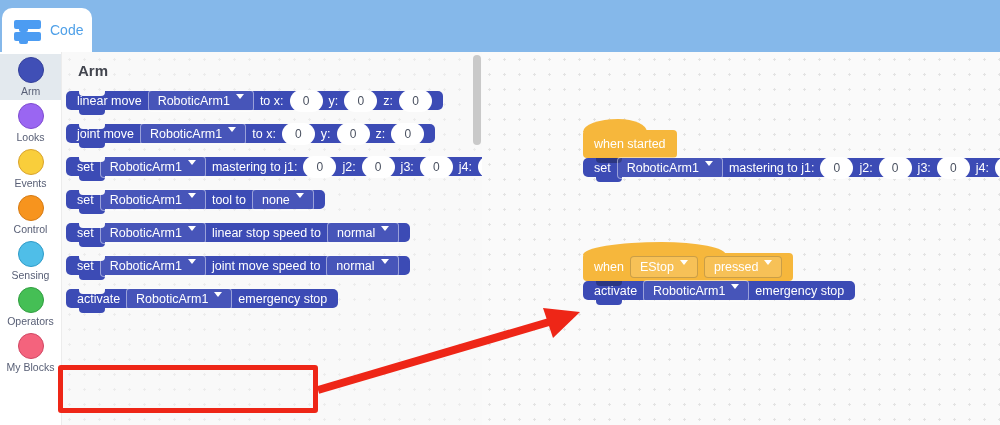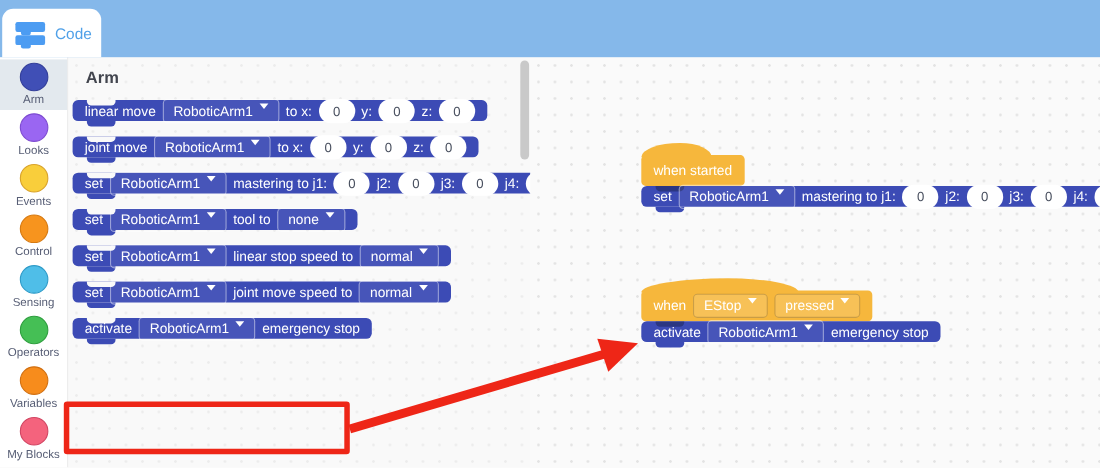--- a/index.html
+++ b/index.html
@@ -42,21 +42,21 @@
        padding:0 11px;background:#3C4BB5;border-radius:5px;color:#fff;font-size:12.5px;
        white-space:nowrap;cursor:grab;}
   .block.has-notch::before{content:'';position:absolute;top:0;left:13px;width:26px;height:5px;
        background:#F9F9F9;border-radius:0 0 4px 4px;}
   .block.notch-dark::before{content:'';position:absolute;top:0;left:13px;width:26px;height:5px;
        background:rgba(0,0,0,0.28);border-radius:0 0 4px 4px;}
   .block.bump::after{content:'';position:absolute;bottom:-5px;left:13px;width:26px;height:5px;
        background:#3C4BB5;border-radius:0 0 4px 4px;}
   .hat{position:relative;display:inline-flex;align-items:center;gap:6px;height:28px;
        padding:0 11px;background:#F6B73C;border-radius:4px;color:#fff;font-size:12.5px;
-       white-space:nowrap;margin-top:19px;cursor:grab;}
+       white-space:nowrap;margin-top:8px;cursor:grab;}
   .hat::before{content:'';position:absolute;top:-11px;left:0;width:68%;min-width:56px;height:13px;
        background:#F6B73C;border-radius:55% 45% 0 0 / 100% 100% 0 0;}
   .lbl{position:relative;z-index:2;}
   .dd{position:relative;z-index:2;display:inline-flex;gap:6px;padding:3px 9px;
        border:1px solid rgba(255,255,255,0.45);background:rgba(255,255,255,0.06);
        border-radius:4px;cursor:pointer;}
   .hat .dd{border-color:rgba(0,0,0,0.18);background:rgba(255,255,255,0.14);}
   .caret{width:0;height:0;border-left:4px solid transparent;border-right:4px solid transparent;
        border-top:5px solid #fff;}
   .num{position:relative;z-index:2;display:inline-flex;align-items:center;justify-content:center;
@@ -100,24 +100,20 @@
     </div>
     <div class="cat">
       <span class="cat-circle" style="background: rgb(79, 190, 232); border: 1px solid rgb(46, 155, 200);"></span>
       <span class="cat-label">Sensing</span>
     </div>
     <div class="cat">
       <span class="cat-circle" style="background: rgb(69, 191, 85); border: 1px solid rgb(47, 158, 63);"></span>
       <span class="cat-label">Operators</span>
     </div>
     <div class="cat">
-      <span class="cat-circle" style="background: rgb(247, 140, 28); border: 1px solid rgb(209, 112, 18);"></span>
-      <span class="cat-label">Variables</span>
-    </div>
-    <div class="cat">
       <span class="cat-circle" style="background: rgb(244, 99, 125); border: 1px solid rgb(209, 70, 99);"></span>
       <span class="cat-label">My Blocks</span>
     </div>
   </div>
 
 <div class="palette">
   <div class="palette-title">Arm</div>
   <div class="palette-blocks">
       <div class="block has-notch bump">
         <span class="lbl">linear move</span>

